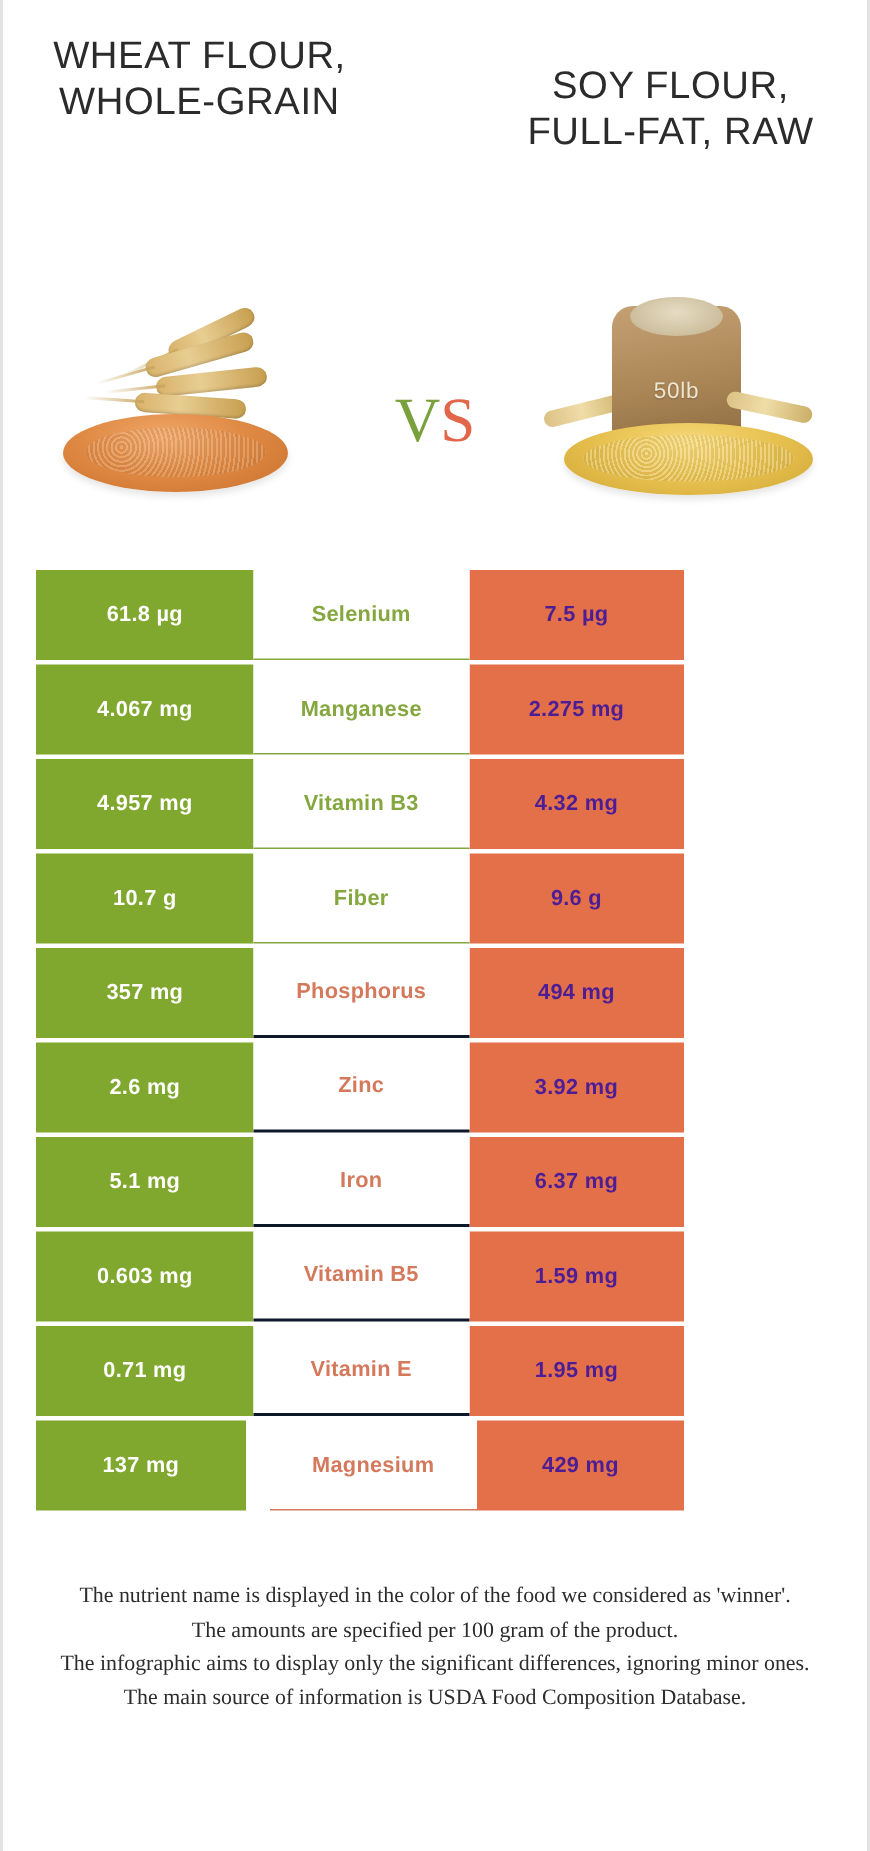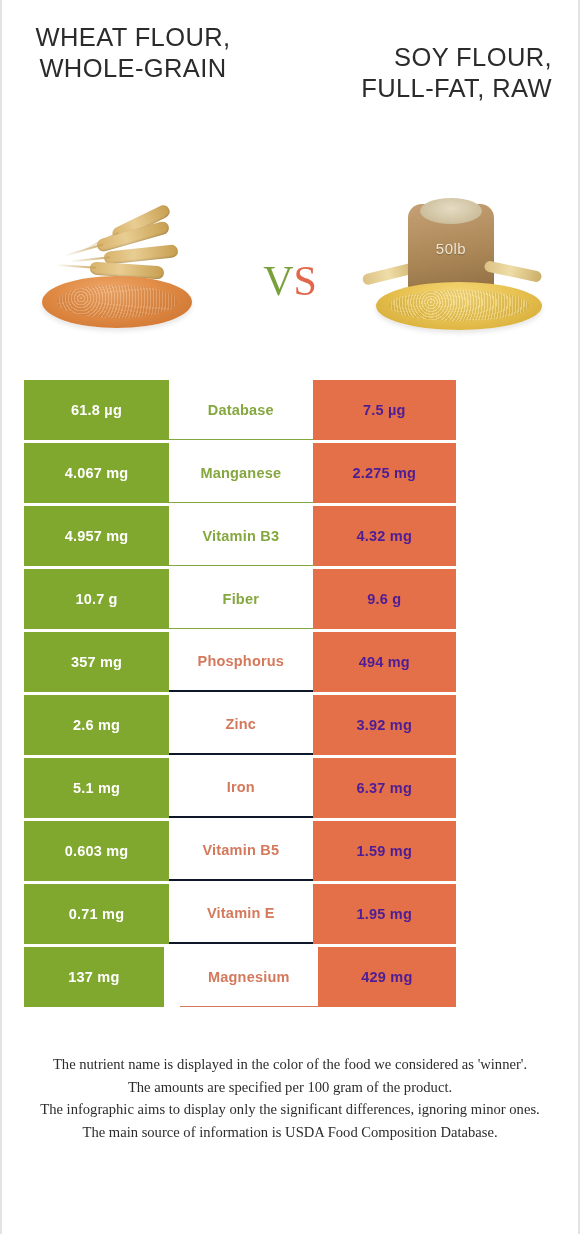--- a/index.html
+++ b/index.html
@@ -35,21 +35,21 @@
     font-size: 25.5px;
     line-height: 31px;
     font-weight: 300;
     letter-spacing: 0.4px;
     color: #2b2b2b;
     text-transform: uppercase;
     text-align: center;
     font-family: "Liberation Sans", sans-serif;
   }
   .title-left  { text-align: center; }
-  .title-right { text-align: right; padding-top: 20px; }
+  .title-right { text-align: center; padding-top: 20px; }
 
   
   .hero {
     position: relative;
     height: 186px;
     display: flex;
     align-items: center;
     justify-content: space-between;
     padding: 0 22px;
   }
@@ -108,21 +108,21 @@
   .sack::before {
     content: "";
     position: absolute;
     left: 12px; top: -6px;
     width: 62px; height: 26px;
     border-radius: 50%;
     background: radial-gradient(ellipse at 50% 40%, #e6dcc4 0%, #cdbf9d 70%, #a89572 100%);
   }
   .sack-label {
     position: absolute;
-    left: 0; right: 0; top: 36px;
+    left: 0; right: 0; top: 48px;
     text-align: center;
     font-size: 15px;
     color: #efe6d2;
     letter-spacing: .5px;
     font-family: "Liberation Sans", sans-serif;
     text-shadow: 0 1px 1px rgba(0,0,0,.25);
   }
   .soy-pile {
     left: 20px; bottom: 14px;
     width: 166px; height: 48px;
@@ -240,21 +240,21 @@
       </div>
       <div class="soy-stalk ss1"></div>
       <div class="pile soy-pile"></div>
     </div>
 
   </div>
 
   <div class="table" id="compare-table">
       <div class="row">
         <div class="cell cell-left">61.8 µg</div>
-        <div class="cell cell-mid win-left">Database</div>
+        <div class="cell cell-mid win-left">Selenium</div>
         <div class="cell cell-right">7.5 µg</div>
       </div>
       <div class="row">
         <div class="cell cell-left">4.067 mg</div>
         <div class="cell cell-mid win-left">Manganese</div>
         <div class="cell cell-right">2.275 mg</div>
       </div>
       <div class="row">
         <div class="cell cell-left">4.957 mg</div>
         <div class="cell cell-mid win-left">Vitamin B3</div>

